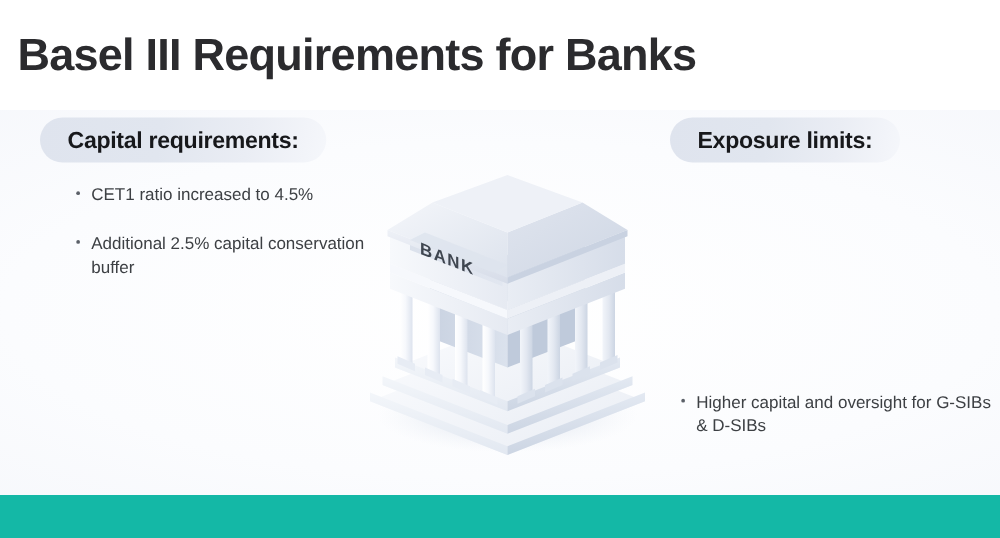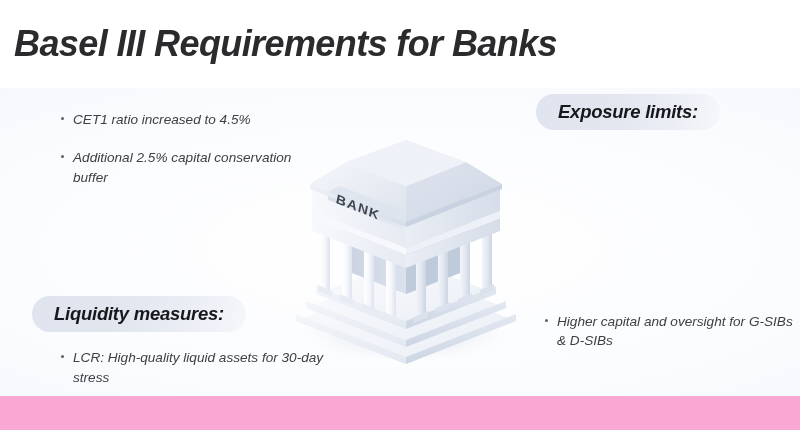--- a/index.html
+++ b/index.html
@@ -10,23 +10,22 @@
     width: 800px;
     height: 430px;
     background: #ffffff;
     font-family: "Liberation Sans", sans-serif;
     overflow: hidden;
   }
   #slide {
     position: relative;
     width: 800px;
     height: 430px;
-    background: #f9a8d4;
+    background: #14b8a6;
     overflow: hidden;
-    font-style: italic;
   }
 
   
   #title-bar {
     position: absolute;
     left: 0;
     top: 0;
     width: 800px;
     height: 88px;
     background: #ffffff;
@@ -135,32 +134,27 @@
 
 <div id="slide">
 
   <div id="title-bar">
     <h1 id="page-title">Basel III Requirements for Banks</h1>
   </div>
 
   <div id="content-panel">
 
     <div class="block block-top-left">
+      <div class="pill">Capital requirements:</div>
       <ul class="bullets">
         <li>CET1 ratio increased to 4.5%</li>
         <li>Additional 2.5% capital conservation buffer</li>
       </ul>
     </div>
 
-    <div class="block block-bot-left">
-      <div class="pill">Liquidity measures:</div>
-      <ul class="bullets">
-        <li>LCR: High-quality liquid assets for 30-day stress</li>
-      </ul>
-    </div>
 
     <div class="block block-top-right">
       <div class="pill">Exposure limits:</div>
     </div>
 
     <div class="block block-bot-right">
       <ul class="bullets">
         <li>Higher capital and oversight for G-SIBs &amp; D-SIBs</li>
       </ul>
     </div>

